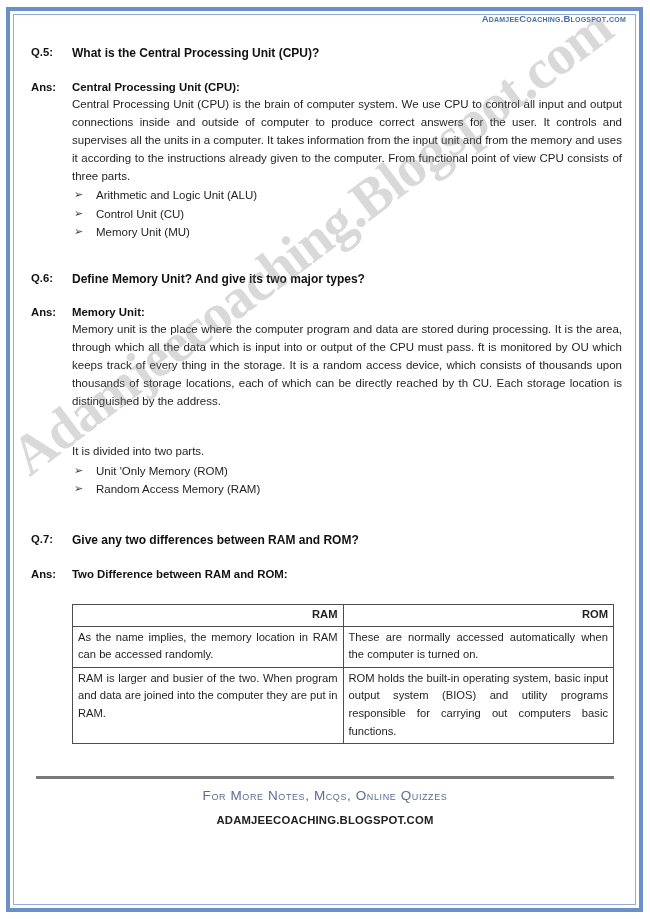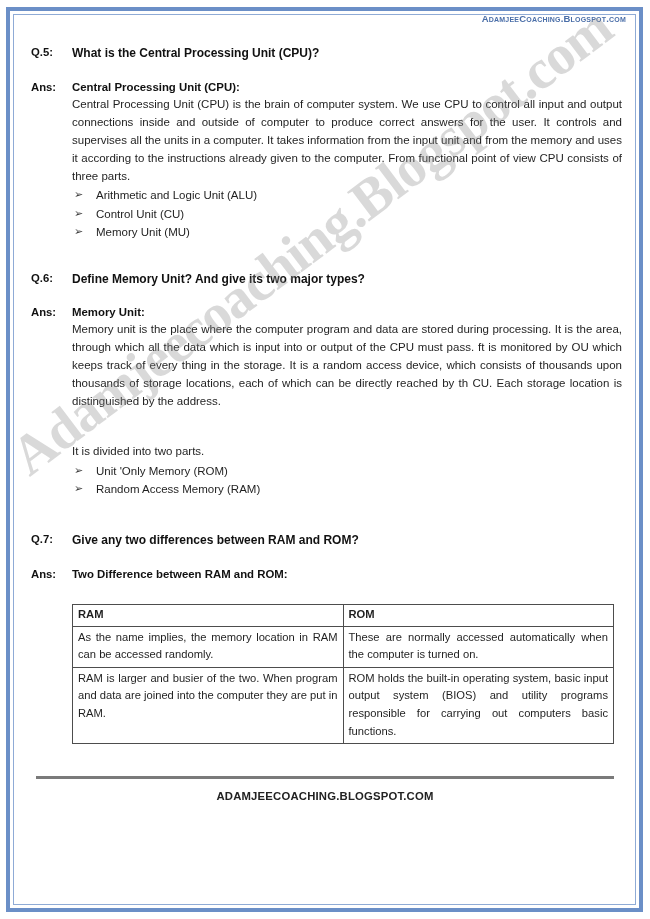--- a/index.html
+++ b/index.html
@@ -151,21 +151,21 @@
   .diff-table th,
   .diff-table td {
     border: 1px solid #4d4d4d;
     vertical-align: top;
     padding: 2px 5px 3px 5px;
     font-size: 11.2px;
     line-height: 17.6px;
     color: #1f1f1f;
   }
   .diff-table th {
-    text-align: left;
+    text-align: right;
     font-weight: bold;
     padding: 1px 5px 2px 5px;
   }
   .diff-table td {
     text-align: justify;
     text-align-last: left;
   }
   
   .footer {
     position: absolute;
@@ -277,17 +277,18 @@
         </tr>
         <tr>
           <td>RAM is larger and busier of the two. When program and data are joined into the computer they are put in RAM.</td>
           <td>ROM holds the built-in operating system, basic input output system (BIOS) and utility programs responsible for carrying out computers basic functions.</td>
         </tr>
       </tbody>
     </table>
 
     <div class="footer">
       <div class="footer-rule"></div>
+      <div class="footer-tagline">For More Notes, Mcqs, Online Quizzes</div>
       <div class="footer-url">ADAMJEECOACHING.BLOGSPOT.COM</div>
     </div>
 
   </div>
 </div>
 
 </body></html>

